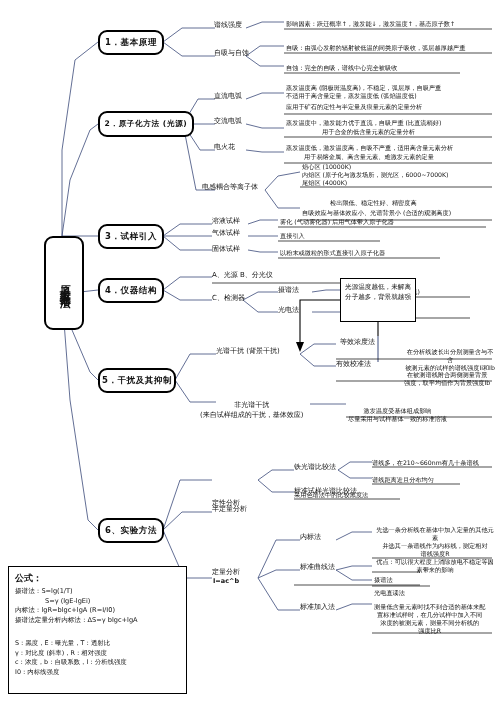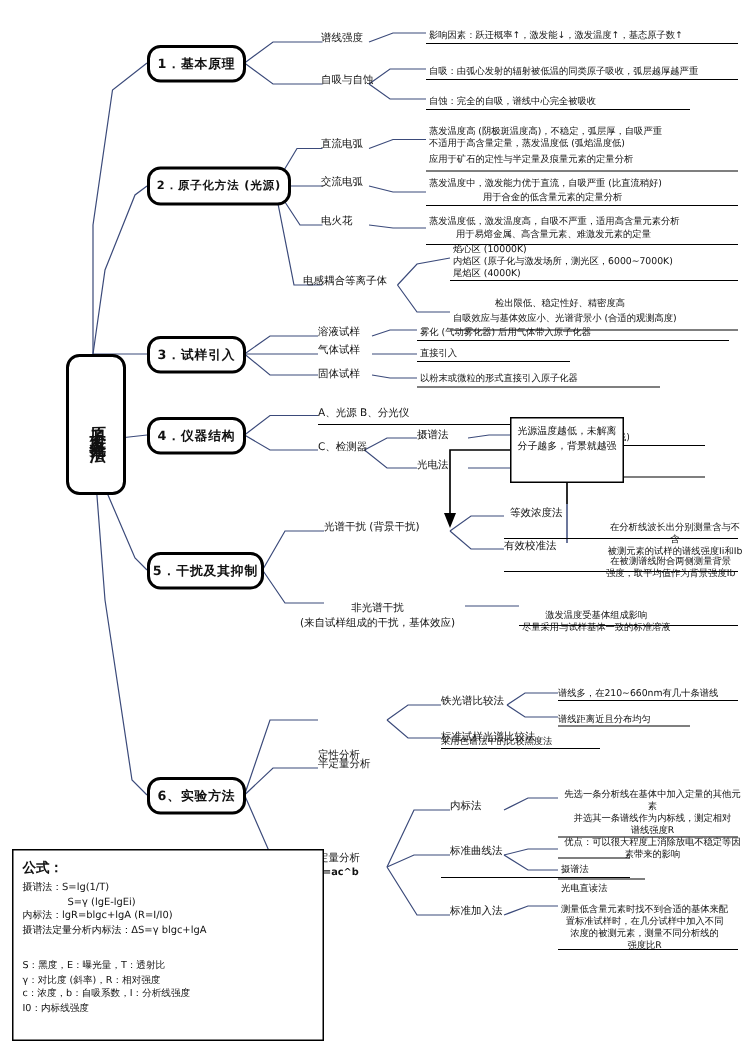--- a/index.html
+++ b/index.html
@@ -424,21 +424,21 @@
     <span>摄谱法
 光电直读法</span>
   </div>
   <div class="l3 ctr" style="left:374px; top:595px; white-space:pre-line; text-align:center;">
     <span>测量低含量元素时找不到合适的基体来配
 置标准试样时，在几分试样中加入不同
 浓度的被测元素，测量不同分析线的
 强度比R</span>
   </div>
 
-  <div class="formula-box" style="left:8px; top:566px; width:208px; height:128px;">
+  <div class="formula-box" style="left:8px; top:566px; width:179px; height:128px;">
     <div class="formula-title">公式：</div>
     <div class="formula-line">摄谱法：S=lg(1/T)</div>
     <div class="formula-line" style="padding-left:30px;">S=γ (lgE-lgEi)</div>
     <div class="formula-line">内标法：lgR=blgc+lgA    (R=I/I0)</div>
     <div class="formula-line">摄谱法定量分析内标法：ΔS=γ blgc+lgA</div>
     <div style="height:14px;"></div>
     <div class="legend-line">S：黑度，E：曝光量，T：透射比</div>
     <div class="legend-line">γ：对比度 (斜率)，R：相对强度</div>
     <div class="legend-line">c：浓度，b：自吸系数，I：分析线强度</div>
     <div class="legend-line">I0：内标线强度</div>

